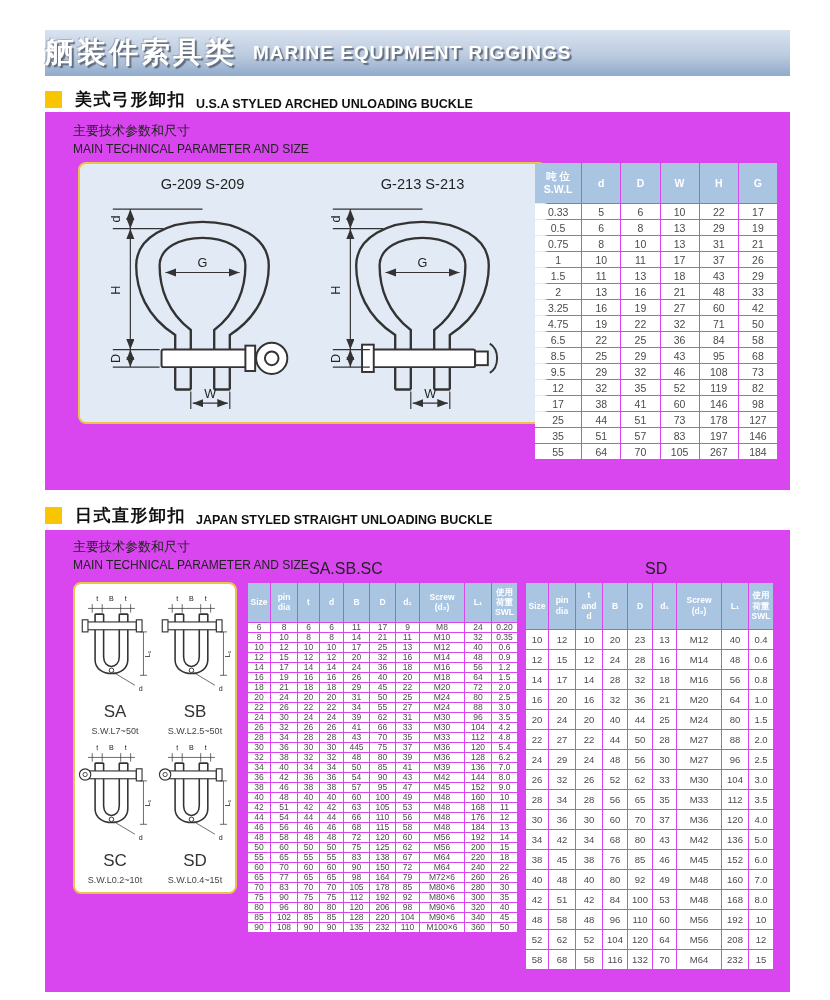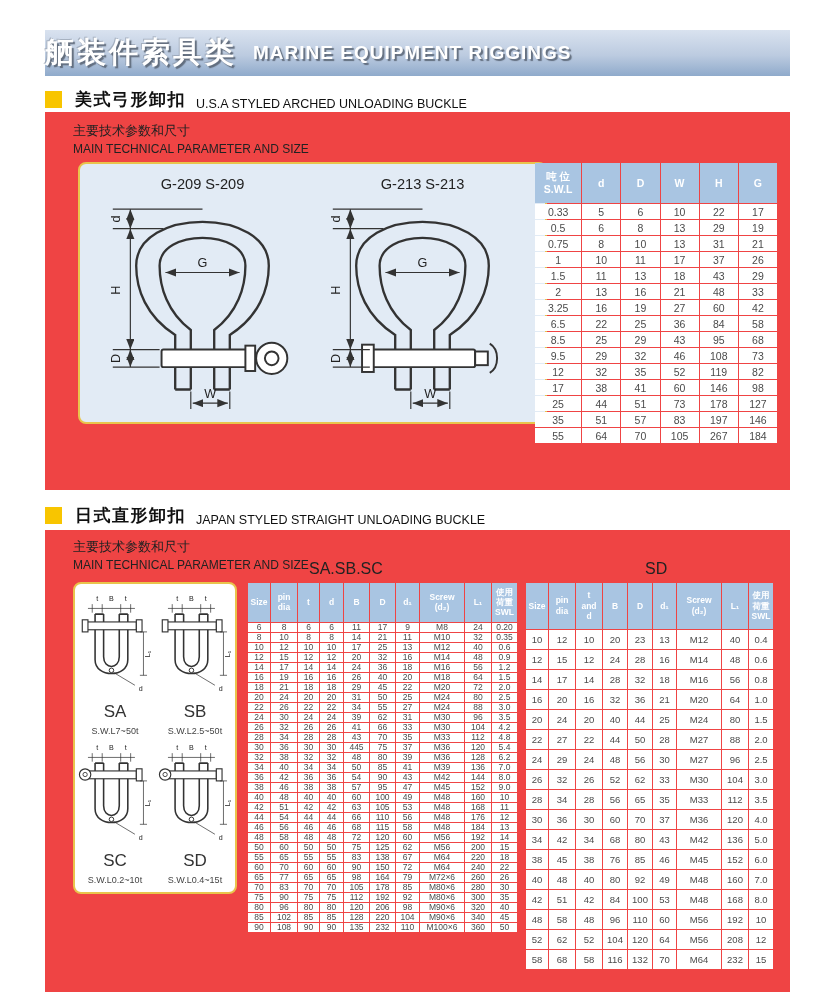--- a/index.html
+++ b/index.html
@@ -23,24 +23,24 @@
   }
   .banner .en{
     font-size:19px;font-weight:bold;color:#fff;margin-left:16px;letter-spacing:1px;
     text-shadow:2px 2px 1px rgba(85,95,110,.85);
   }
 
   
   .sec-head{display:flex;align-items:center;left:45px;text-align:right;}
   .sec-head .bullet{width:17px;height:17px;background:#f8c500;margin-right:13px;flex:none;}
   .sec-head .zh{font-size:17px;font-weight:bold;color:#101010;letter-spacing:1.5px;}
-  .sec-head .en{font-size:12.5px;font-weight:normal;color:#101010;margin-left:10px;margin-top:8px;}
+  .sec-head .en{font-size:12.5px;font-weight:bold;color:#101010;margin-left:10px;margin-top:8px;}
 
   
-  .panel{left:45px;width:745px;background:#ef4444;}
+  .panel{left:45px;width:745px;background:#d946ef;}
   .param-zh{font-size:13px;color:#222;}
   .param-en{font-size:12px;color:#222;margin-top:2px;}
 
   
   .diagbox{
     border:2px solid #e9c44c;border-radius:8px;box-sizing:border-box;
   }
   .box-usa{left:33px;top:50px;width:469px;height:262px;background:#e2ebf5;
     display:flex;justify-content:space-evenly;align-items:center;}
   .box-jp{left:28px;top:52px;width:164px;height:312px;background:#ffffff;
@@ -284,20 +284,28 @@
           <td>48</td>
           <td>33</td>
         </tr>
         <tr>
           <td>3.25</td>
           <td>16</td>
           <td>19</td>
           <td>27</td>
           <td>60</td>
           <td>42</td>
+        </tr>
+        <tr>
+          <td>4.75</td>
+          <td>19</td>
+          <td>22</td>
+          <td>32</td>
+          <td>71</td>
+          <td>50</td>
         </tr>
         <tr>
           <td>6.5</td>
           <td>22</td>
           <td>25</td>
           <td>36</td>
           <td>84</td>
           <td>58</td>
         </tr>
         <tr>

